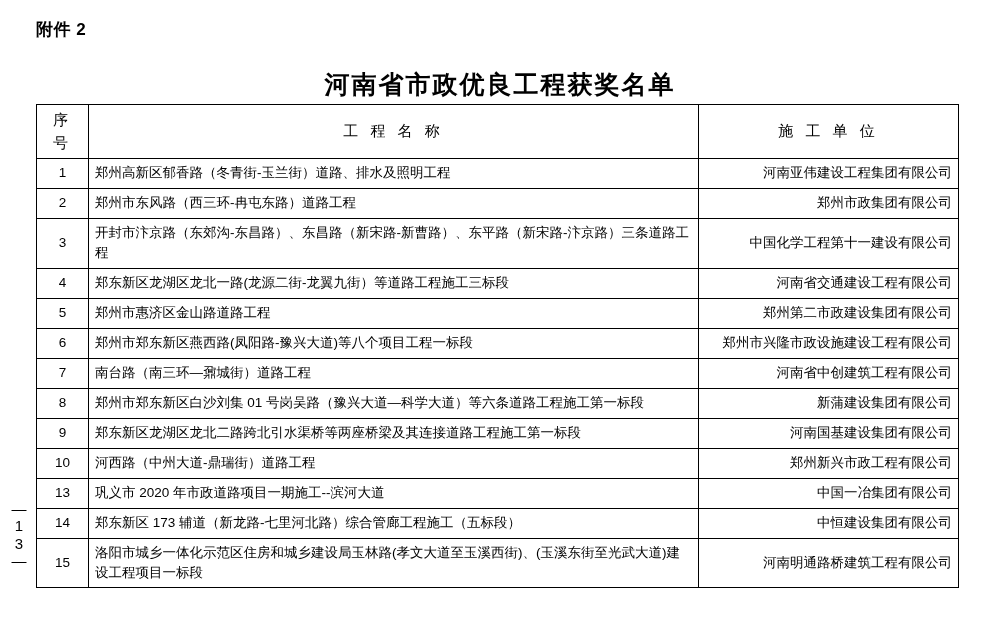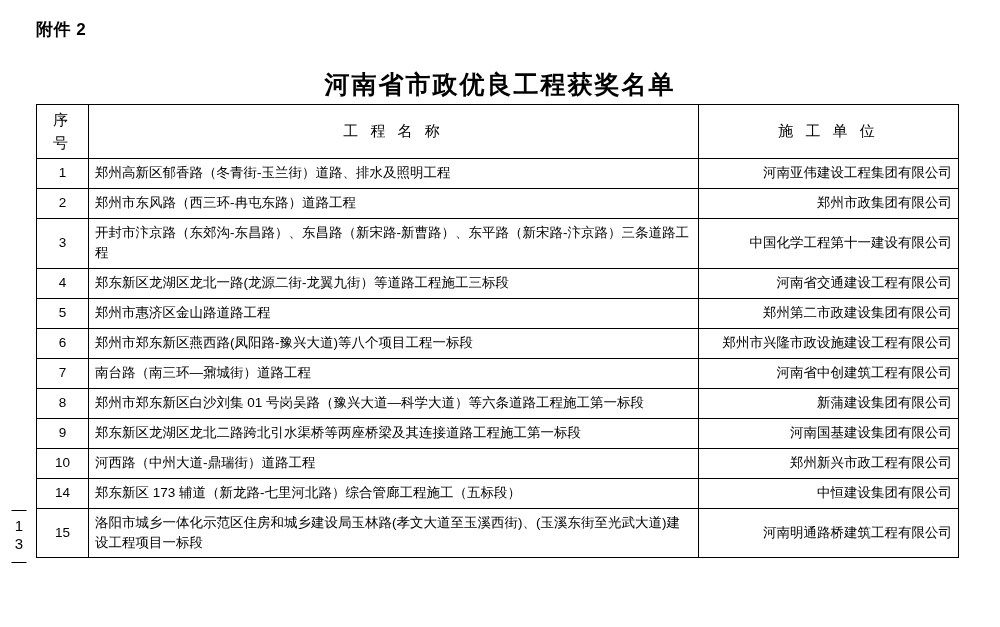--- a/index.html
+++ b/index.html
@@ -175,20 +175,25 @@
           <td class="num">9</td>
           <td class="name">郑东新区龙湖区龙北二路跨北引水渠桥等两座桥梁及其连接道路工程施工第一标段</td>
           <td class="unit">河南国基建设集团有限公司</td>
         </tr>
         <tr>
           <td class="num">10</td>
           <td class="name">河西路（中州大道-鼎瑞街）道路工程</td>
           <td class="unit">郑州新兴市政工程有限公司</td>
         </tr>
         <tr>
+          <td class="num">13</td>
+          <td class="name">巩义市 2020 年市政道路项目一期施工--滨河大道</td>
+          <td class="unit">中国一冶集团有限公司</td>
+        </tr>
+        <tr>
           <td class="num">14</td>
           <td class="name">郑东新区 173 辅道（新龙路-七里河北路）综合管廊工程施工（五标段）</td>
           <td class="unit">中恒建设集团有限公司</td>
         </tr>
         <tr class="tall">
           <td class="num">15</td>
           <td class="name">洛阳市城乡一体化示范区住房和城乡建设局玉林路(孝文大道至玉溪西街)、(玉溪东街至光武大道)建设工程项目一标段</td>
           <td class="unit">河南明通路桥建筑工程有限公司</td>
         </tr>
       </tbody>

